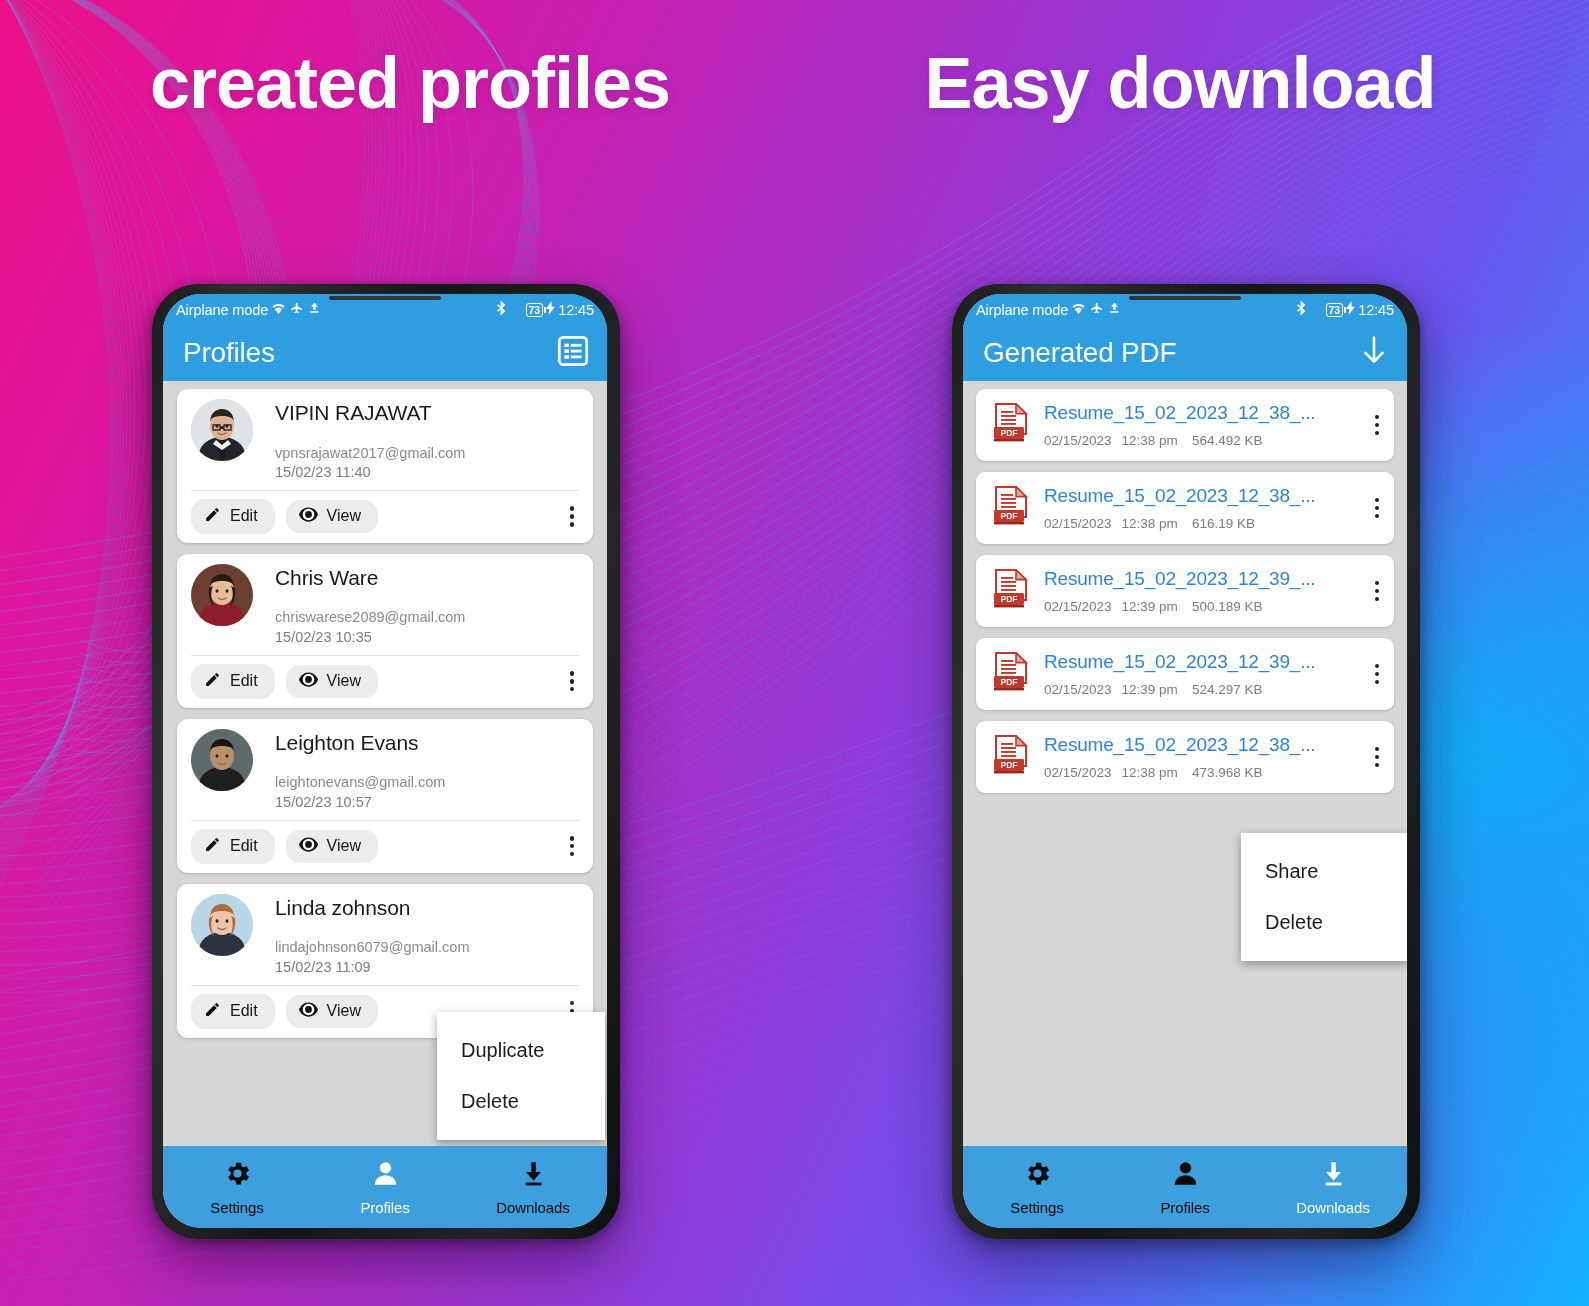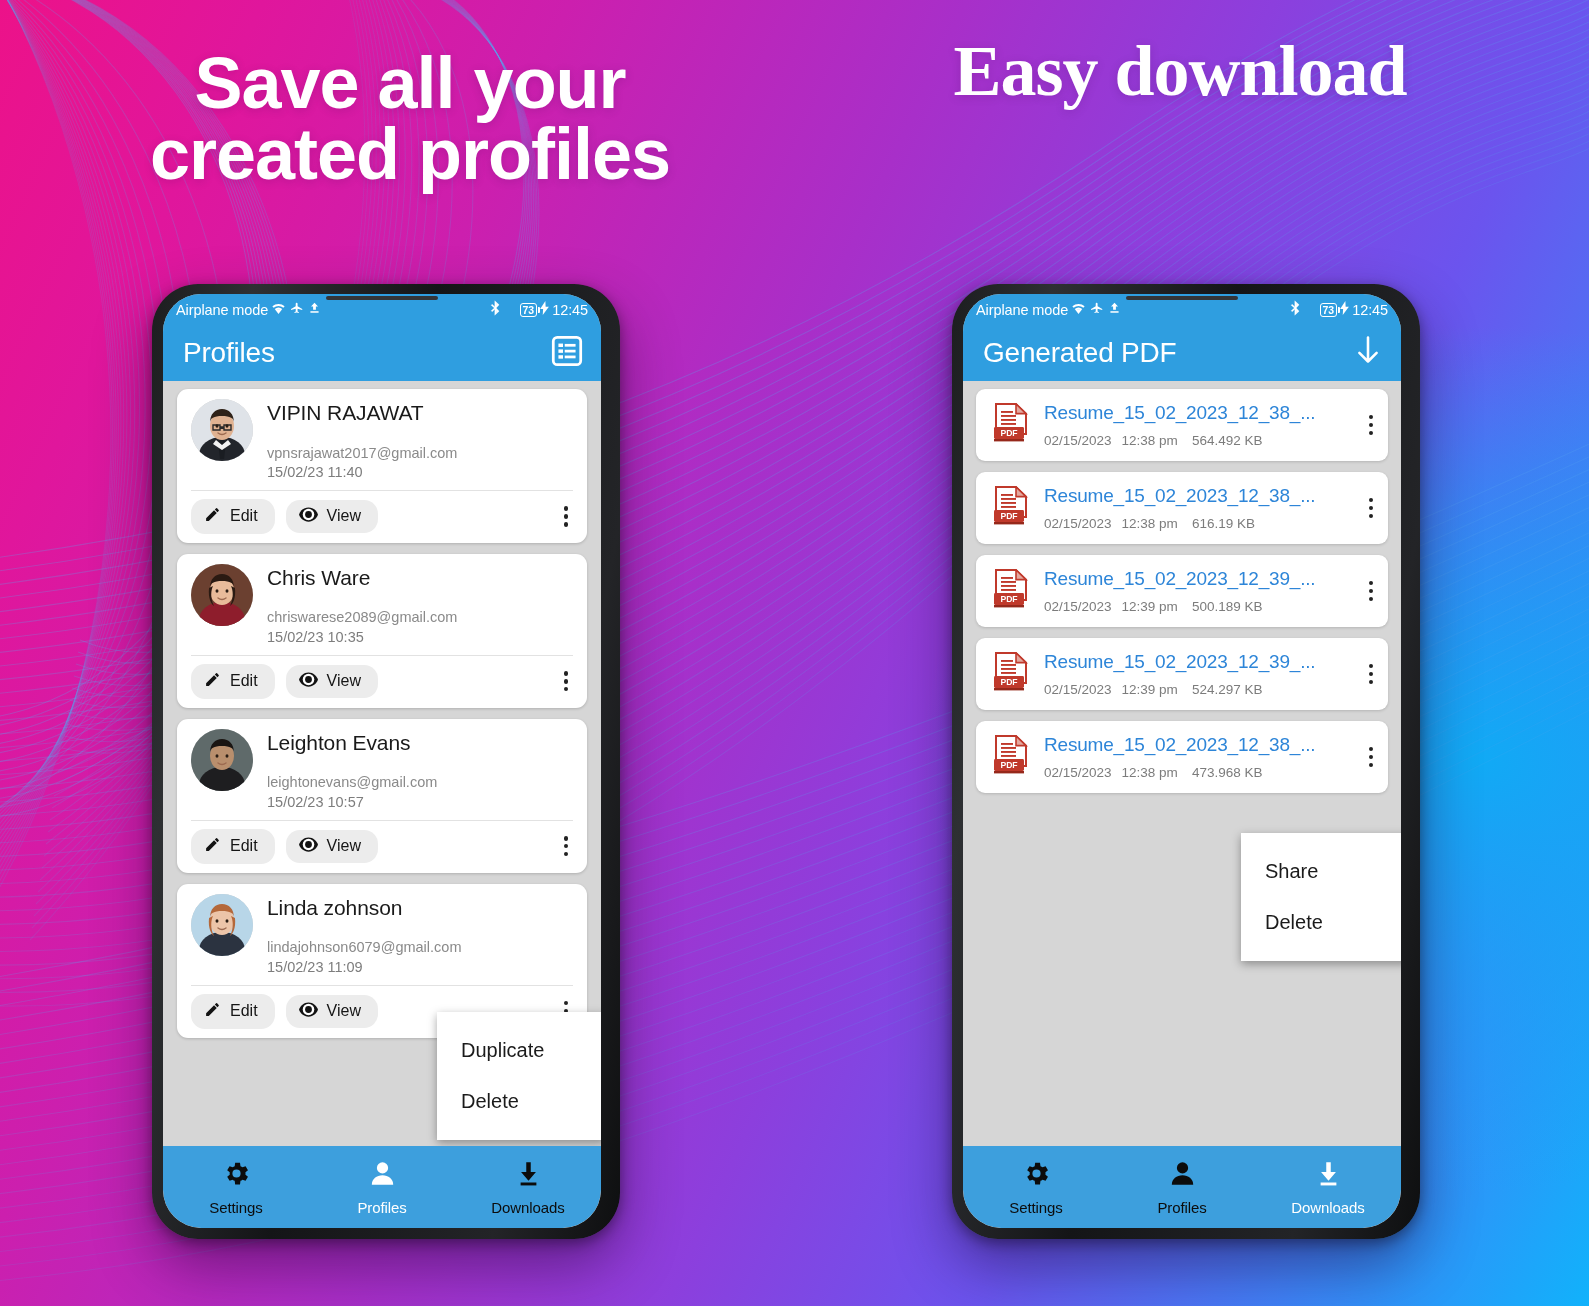--- a/index.html
+++ b/index.html
@@ -18,29 +18,29 @@
   .headline {
     position:absolute;
     color:#ffffff;
     font-weight:bold;
     line-height:0.98;
     letter-spacing:-1px;
     text-align:center;
     text-shadow:0 2px 10px rgba(60,0,80,.18);
   }
   #hl-left  { left:60px;  top:48px; width:700px; font-size:72px; }
-  #hl-right { left:800px; top:36px; width:760px; font-size:72px;font-family:Liberation Serif, serif; }
+  #hl-right { left:800px; top:48px; width:760px; font-size:72px; }
   .headline .l { display:block; white-space:nowrap; }
   
   .phone {
     position:absolute;
     width:468px; height:955px;
     border-radius:46px;
     background:linear-gradient(100deg,#1c1d1f 0%, #2e3033 16%, #141517 45%, #232427 80%, #0e0f10 100%);
-    padding:10px 19px 11px 11px;
+    padding:10px 13px 11px 11px;
     box-shadow:0 26px 58px rgba(25,0,45,.45), 0 4px 14px rgba(0,0,0,.4);
   }
   #phone-left  { left:152px; top:284px; }
   #phone-right { left:952px; top:284px; }
   .screen {
     position:relative; width:100%; height:100%;
     border-radius:38px; overflow:hidden;
     background:#d4d4d4;
     display:flex; flex-direction:column;
   }
@@ -82,21 +82,21 @@
   }
   .appbar-title { font-size:28px; letter-spacing:-.2px; }
   
   .content { flex:1 1 auto; background:#d6d6d6; overflow:hidden; position:relative; padding:8px 0 0 0; }
   
   .pcard {
     background:#fff; border-radius:11px; margin:0 14px 11px 14px;
     box-shadow:0 1px 3px rgba(0,0,0,.18);
     padding:10px 0 0 0;
   }
-  .pcard-top { display:flex; align-items:flex-start; padding:0 14px 8px 14px; gap:14px; }
+  .pcard-top { display:flex; align-items:flex-start; padding:0 14px 8px 14px; gap:22px; }
   .avatar { width:62px;height:62px;border-radius:50%;flex:0 0 auto;overflow:hidden;background:#ccc; }
   .avatar svg { display:block; }
   .pinfo { padding-top:2px; min-width:0; }
   .pname { font-size:21px; color:#1a1a1a; line-height:1.12; letter-spacing:-.1px; white-space:nowrap; }
   .pmail { font-size:14.5px; color:#8a8a8a; line-height:1.35; margin-top:19px; }
   .pdate { font-size:14.5px; color:#7d7d7d; line-height:1.3; }
   .divider { height:1px; background:#e2e2e2; margin:0 14px; }
   .pcard-actions { display:flex; align-items:center; padding:8px 12px 9px 14px; gap:11px; }
   .btn {
     background:#ececec; border:none; border-radius:14px;
@@ -260,21 +260,20 @@
           <path d="M -20 1239.2 C 450 1191.6, 900 1019.2, 1620 656.8" opacity="0.256"></path>
           <path d="M -20 1253.6 C 450 1207.8, 900 1033.6, 1620 669.4" opacity="0.24800000000000003"></path>
           <path d="M -20 1268 C 450 1224, 900 1048, 1620 682" opacity="0.24000000000000002"></path>
           <path d="M -20 1282.4 C 450 1240.2, 900 1062.4, 1620 694.5999999999999" opacity="0.232"></path>
         </g>
     </g>
   </svg>
 </div>
 
 <div class="headline" id="hl-left">
-  <span class="l">Save all your</span>
   <span class="l">created profiles</span>
 </div>
 <div class="headline" id="hl-right">
   <span class="l">Easy download</span>
 </div>
 
 <div class="phone" id="phone-left">
   <div class="screen">
     <div class="speaker"></div>
     <div class="notch"></div>

